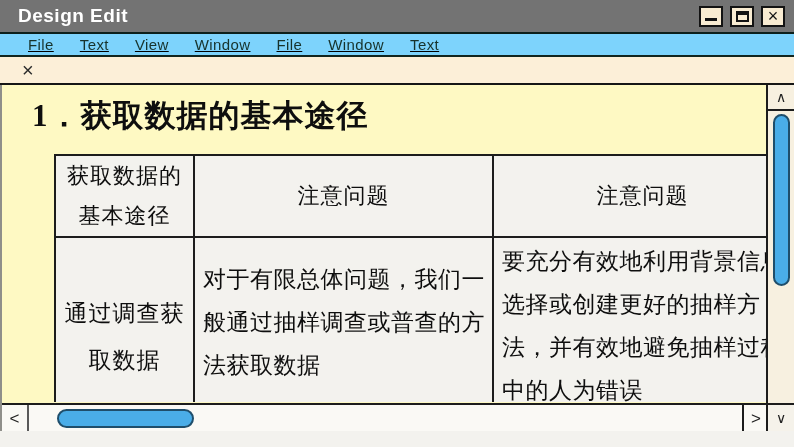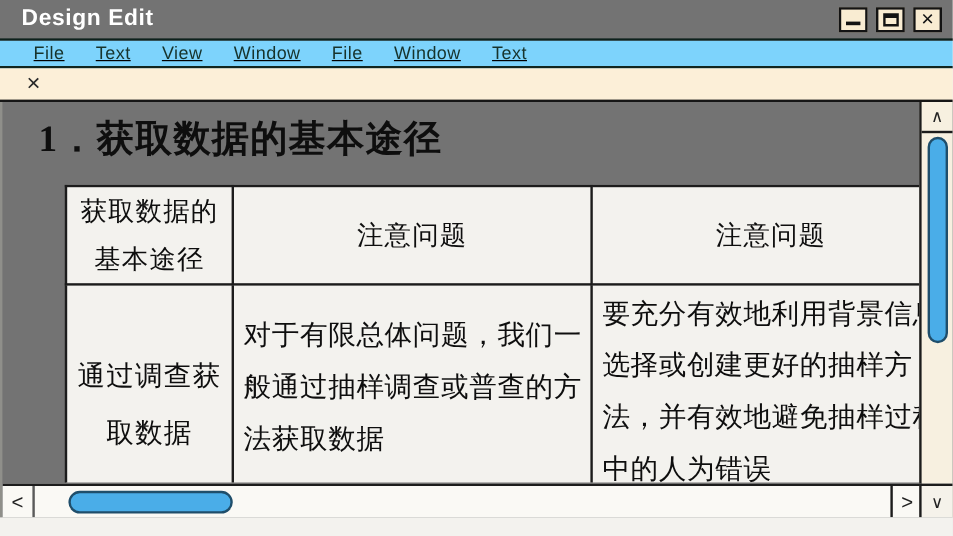--- a/index.html
+++ b/index.html
@@ -17,21 +17,21 @@
 
   
   .menubar { height: 23px; background: #7dd3fc; border-bottom: 2px solid #11251f; display: flex; align-items: center; gap: 26px; padding-left: 28px; text-decoration: underline; }
   .menu-item { font-size: 15px; color: #17332c; letter-spacing: 0.4px; cursor: pointer; }
 
   
   .tabstrip { height: 28px; background: #fcefd8; border-bottom: 2px solid #161616; display: flex; align-items: center; }
   .tab-close { margin-left: 22px; font-size: 20px; line-height: 1; color: #2b2b2b; cursor: pointer; }
 
   
-  .content { position: relative; height: 346px; background: #737373; border-left: 2px solid #8f8f8a; overflow: hidden; }
+  .content { position: relative; height: 346px; background: #fef9c3; border-left: 2px solid #8f8f8a; overflow: hidden; }
   .heading { position: absolute; left: 30px; top: 10px; font-family: "Liberation Serif", "DejaVu Serif", serif; font-size: 31px; font-weight: bold; color: #0e0e0e; letter-spacing: 1px; }
 
   .table-clip { position: absolute; left: 29px; top: 69px; width: 739px; height: 248px; overflow: hidden; padding-left: 23px; }
   table.doc-table { border-collapse: collapse; table-layout: fixed; width: 737px; font-family: "Liberation Serif", "DejaVu Serif", serif; color: #0e0e0e; }
   .doc-table th, .doc-table td { border: 2px solid #1c1c1c; word-break: break-all; background: #f3f2ee; }
   .doc-table th { height: 80px; font-size: 22px; font-weight: normal; text-align: center; vertical-align: middle; line-height: 40px; letter-spacing: 1px; padding: 0 2px; }
   .doc-table td { vertical-align: top; font-size: 23px; height: 230px; }
   td.c1 { text-align: center; padding-top: 52px; line-height: 47px; letter-spacing: 1px; }
   td.c2 { padding: 20px 5px 0 8px; line-height: 43px; letter-spacing: 0.5px; }
   td.c3 { padding: 2px 3px 0 8px; line-height: 43px; letter-spacing: 0.5px; }

